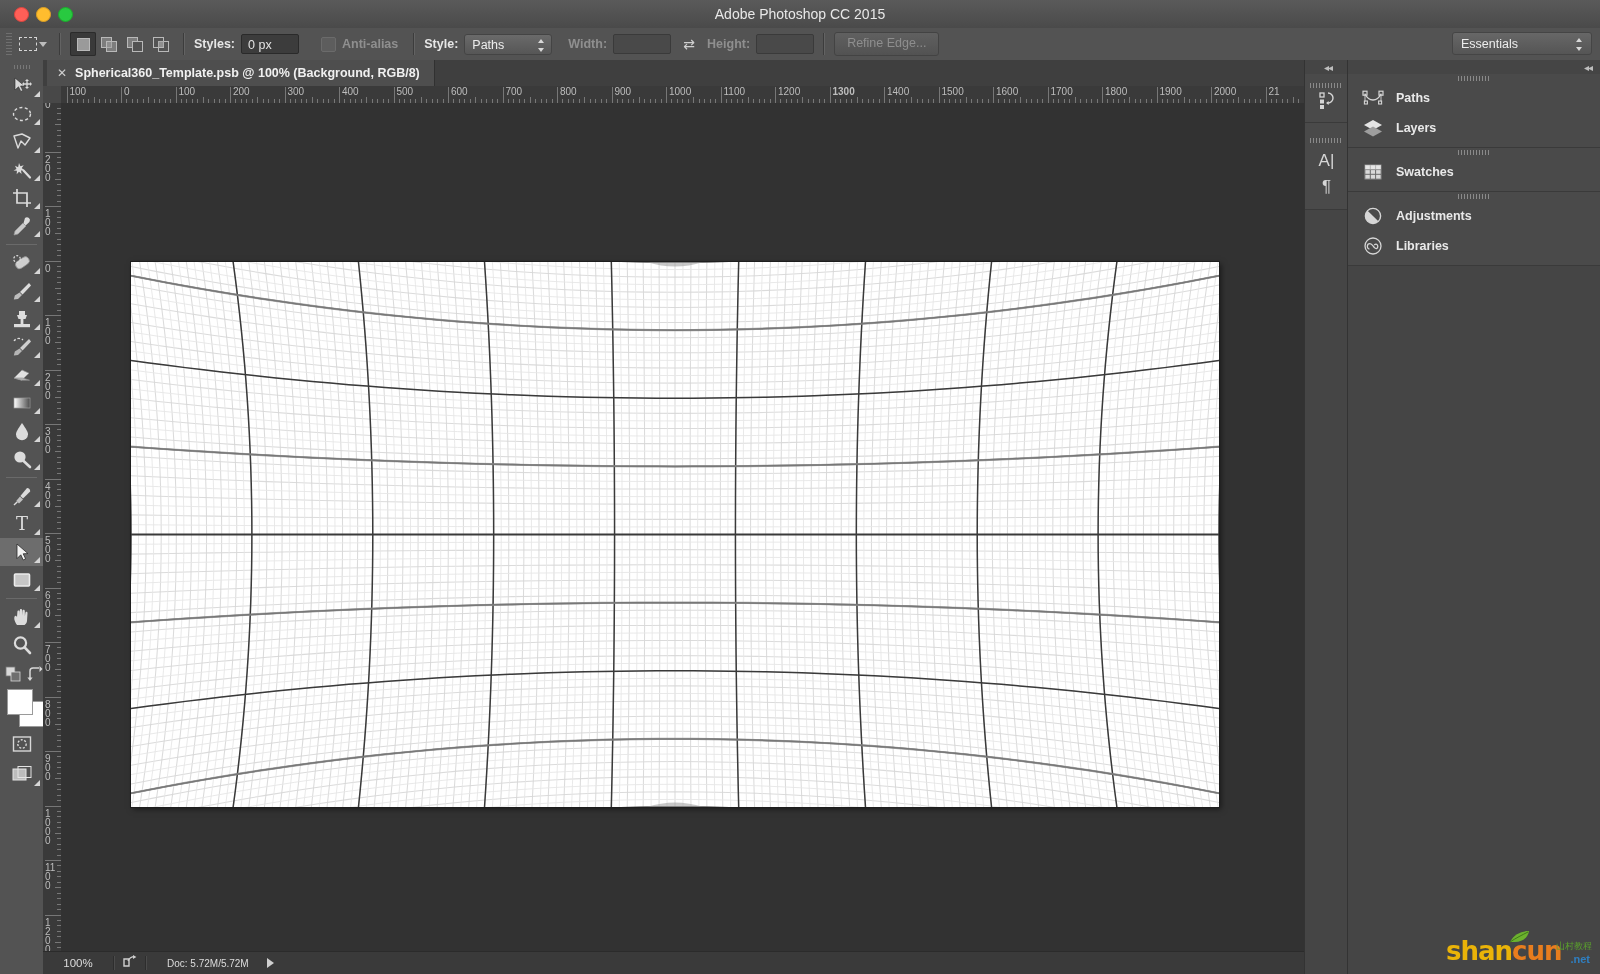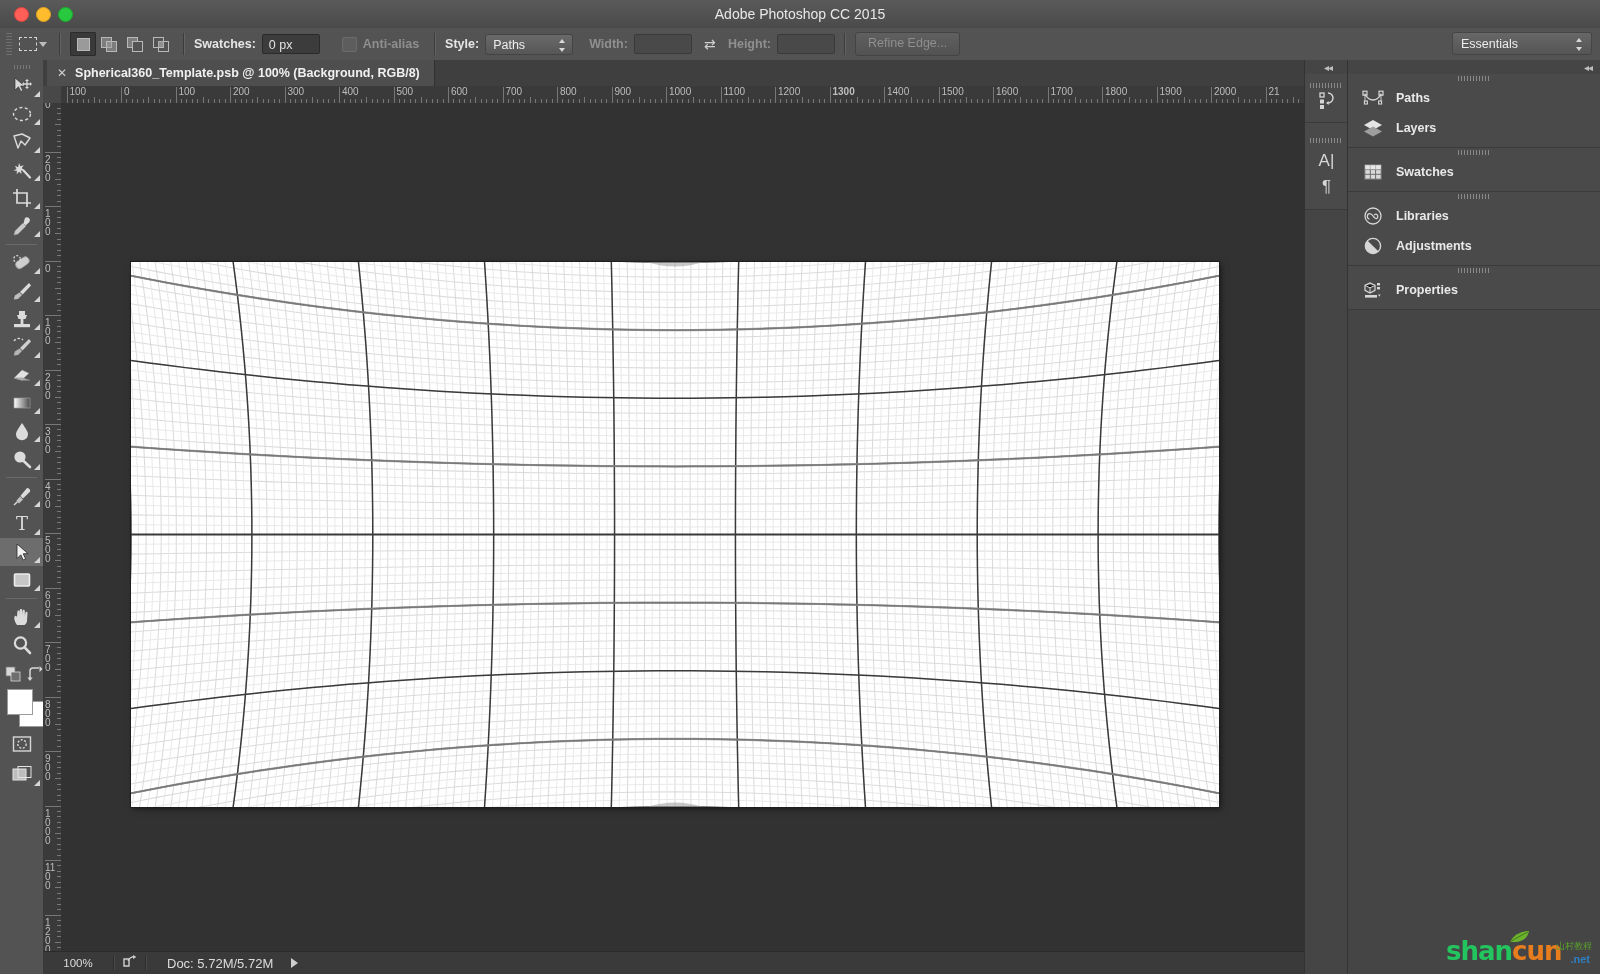--- a/index.html
+++ b/index.html
@@ -123,21 +123,21 @@
   .artboard{position:absolute;left:70px;top:159px;width:1088px;height:545px;background:#fff;
     box-shadow:0 0 0 1px #1e1e1e, 2px 2px 6px rgba(0,0,0,.55);overflow:hidden;}
   .artboard svg{display:block;}
 
   
   .statusbar{position:absolute;left:0;bottom:0;right:0;height:22px;background:#3a3a3a;
     border-top:1px solid #2b2b2b;display:flex;align-items:center;}
   .st-zoom{color:#dcdcdc;font-size:11.5px;width:70px;text-align:center;}
   .st-sep{width:1px;height:14px;background:#2d2d2d;border-right:1px solid #4b4b4b;}
   .st-share{width:30px;text-align:center;color:#cfcfcf;font-size:12px;}
-  .st-doc{color:#dcdcdc;font-size:13px;margin-left:20px;}
+  .st-doc{color:#dcdcdc;font-size:10px;margin-left:20px;}
   .st-arrow{margin-left:18px;width:0;height:0;border-top:5px solid transparent;
     border-bottom:5px solid transparent;border-left:7px solid #cfcfcf;}
 
   
   .dock-narrow{position:absolute;right:252px;top:60px;width:43px;bottom:0;background:#454545;
     border-left:1px solid #333;}
   .dock-wide{position:absolute;right:0;top:60px;width:252px;bottom:0;background:#454545;
     border-left:1px solid #333;}
   .dock-collapse{height:14px;position:relative;}
   .dock-collapse .chev{position:absolute;right:8px;top:2px;color:#bdbdbd;font-size:10px;
@@ -152,21 +152,21 @@
   .narrow-item{height:48px;display:flex;align-items:center;justify-content:center;flex-direction:column;
     background:#4a4a4a;border-bottom:1px solid #3a3a3a;}
   .narrow-item.tall{height:86px;}
   .narrow-ico{color:#d6d6d6;font-size:17px;line-height:20px;}
   .dock-rest{background:#454545;}
 
   
   .watermark{position:absolute;right:8px;bottom:6px;width:146px;height:44px;}
   .wm-text{position:absolute;left:0;bottom:2px;font-size:26px;font-weight:bold;
     font-family:"DejaVu Sans",sans-serif;letter-spacing:-1px;}
-  .wm-s{color:#22c55e;}.wm-a{color:#e87d1e;}
+  .wm-s{color:#eab308;}.wm-a{color:#e87d1e;}
   .wm-net{position:absolute;right:2px;bottom:3px;color:#2f7fc1;font-size:11px;font-weight:bold;}
   .wm-cn{position:absolute;right:0;bottom:15px;color:#5aa02c;font-size:9px;
     font-family:"DejaVu Sans",sans-serif;}
   .wm-leaf{position:absolute;left:62px;bottom:24px;width:22px;height:14px;}
 </style>
 </head>
 <body>
 
 <div id="app">
 
@@ -201,21 +201,21 @@
           </div>
       </div>
       <div class="boolbtn">
         <div class="sq2 inter">
             <i class="a"></i>
             <i class="b"></i>
           </div>
       </div>
     </div>
     <div class="vsep"></div>
-    <div class="olabel">Swatches:</div>
+    <div class="olabel">Styles:</div>
     <div class="ofield feather">0 px</div>
     <div style="width:22px"></div>
     <div class="checkbox"></div>
     <div class="olabel dim">Anti-alias</div>
     <div class="vsep"></div>
     <div class="olabel">Style:</div>
     <div class="selectbox">
       <span>Paths</span>
       <span class="arrows"></span>
     </div>
@@ -1199,53 +1199,37 @@
         </span>
         <span class="lbl">Swatches</span>
       </div>
     </div>
 
     <div class="pgroup">
       <div class="pgrip"></div>
       <div class="prow">
         <span class="ico">
           <svg width="22" height="20" viewBox="0 0 22 20">
+            <circle cx="11" cy="10" r="7.6" fill="none" stroke="#d6d6d6" stroke-width="1.4"></circle>
+            <path d="M11 2.4 A7.6 7.6 0 0 0 11 17.6 Z" fill="#d6d6d6" transform="rotate(-45 11 10)"></path>
+          </svg>
+        </span>
+        <span class="lbl">Adjustments</span>
+      </div>
+      <div class="prow">
+        <span class="ico">
+          <svg width="22" height="20" viewBox="0 0 22 20">
             <circle cx="11" cy="10" r="8" fill="none" stroke="#d6d6d6" stroke-width="1.3"></circle>
             <path d="M7.4 13 C4.6 13 4.6 7.6 7.8 7.6 c2.2 0 3 2.2 4.6 4 1.3 1.4 3.4 1.4 3.4 -1.2 0 -2.4 -2 -2.8 -3.6 -1.4" fill="none" stroke="#d6d6d6" stroke-width="1.3"></path>
           </svg>
         </span>
         <span class="lbl">Libraries</span>
       </div>
-      <div class="prow">
-        <span class="ico">
-          <svg width="22" height="20" viewBox="0 0 22 20">
-            <circle cx="11" cy="10" r="7.6" fill="none" stroke="#d6d6d6" stroke-width="1.4"></circle>
-            <path d="M11 2.4 A7.6 7.6 0 0 0 11 17.6 Z" fill="#d6d6d6" transform="rotate(-45 11 10)"></path>
-          </svg>
-        </span>
-        <span class="lbl">Adjustments</span>
-      </div>
-    </div>
-
-    <div class="pgroup">
-      <div class="pgrip"></div>
-      <div class="prow">
-        <span class="ico">
-          <svg width="22" height="20" viewBox="0 0 22 20">
-            <path d="M3 5.4 L8 3 l5 2.4 v5 L8 13 L3 10.4Z" fill="none" stroke="#d6d6d6" stroke-width="1.2"></path>
-            <path d="M3 5.4 L8 7.8 L13 5.4 M8 7.8 V13" stroke="#d6d6d6" stroke-width="1"></path>
-            <rect x="15" y="3" width="3" height="2.4" fill="#d6d6d6"></rect>
-            <rect x="15" y="7" width="3" height="2.4" fill="#d6d6d6"></rect>
-            <rect x="3" y="15" width="12" height="2.6" fill="#d6d6d6"></rect>
-            <path d="M16 14.6 l2.6 0 -1.3 2.2Z" fill="#d6d6d6"></path>
-          </svg>
-        </span>
-        <span class="lbl">Properties</span>
-      </div>
-    </div>
+    </div>
+
 
     <div class="dock-rest" style="height:500px"></div>
 
     <div class="watermark">
       <div class="wm-text">
         <span class="wm-s">shan</span><span class="wm-a">cun</span>
       </div>
       <svg class="wm-leaf" viewBox="0 0 22 14">
         <path d="M2 12 C6 4 14 1 21 1 c-1 7 -7 11 -14 11Z" fill="#6cb22e"></path>
         <path d="M2 12 C8 8 14 5 20 2" stroke="#3f7a18" stroke-width="1" fill="none"></path>

